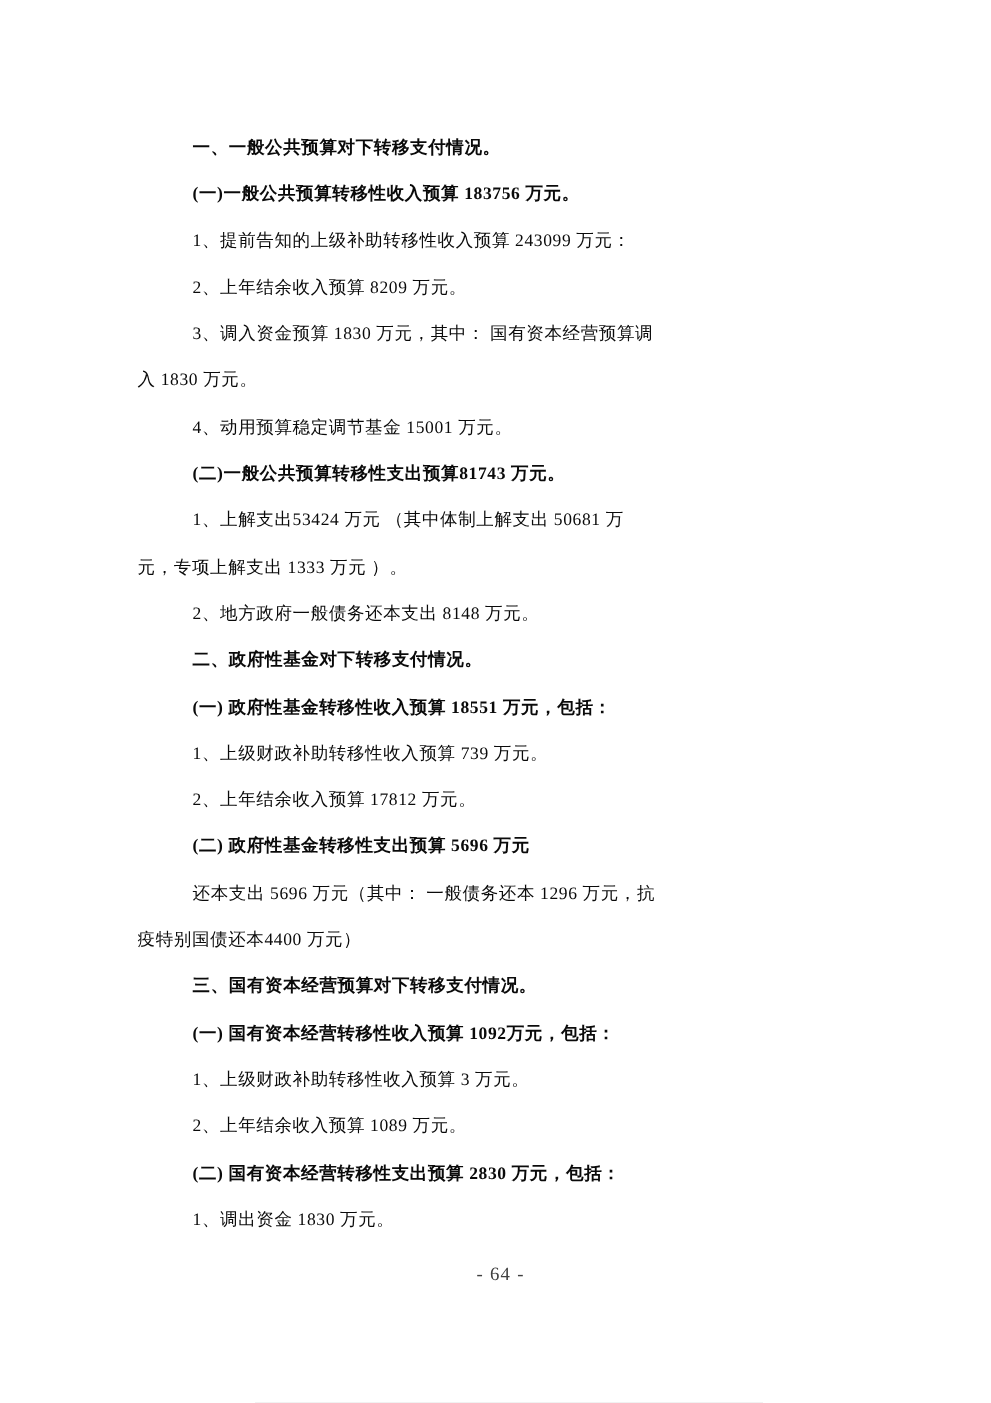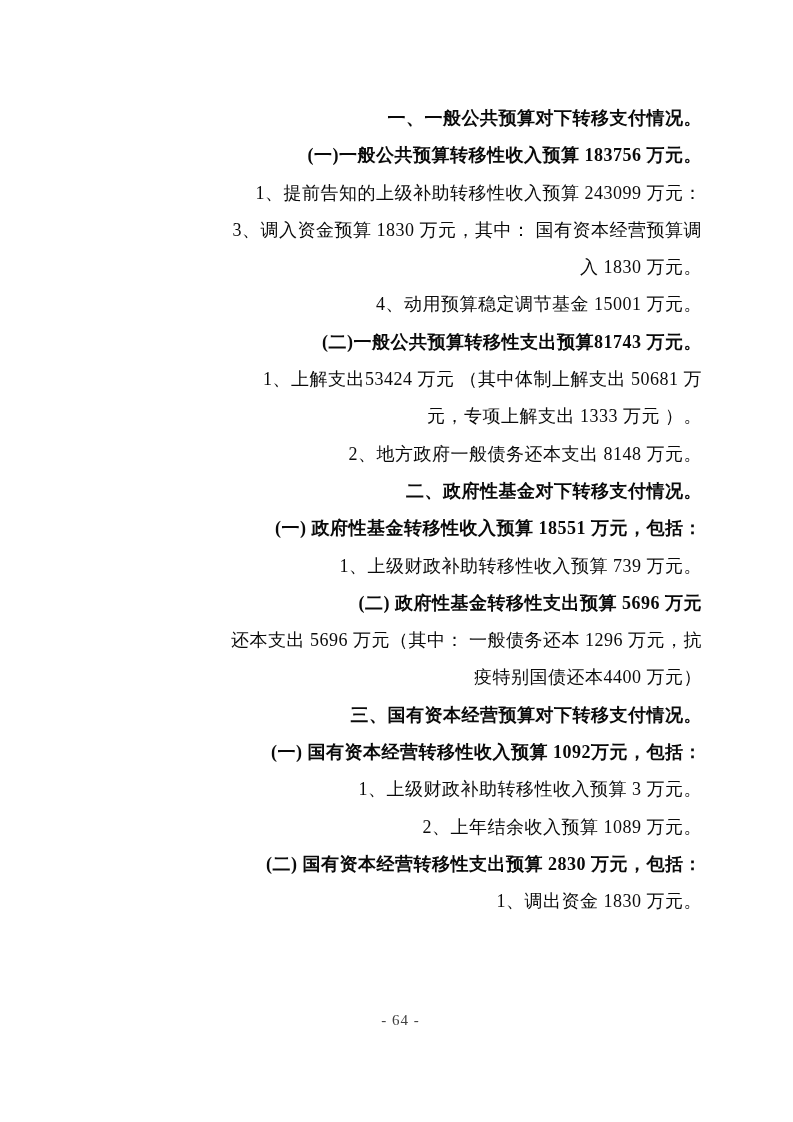--- a/index.html
+++ b/index.html
@@ -14,26 +14,25 @@
     color: #0a0a0a;
     overflow: hidden;
   }
   .content {
     position: absolute;
     left: 110px;
     top: 100px;
     width: 592px;
   }
   .line {
-    font-size: 18px;
+    font-size: 14px;
     line-height: 37.3px;
     height: 37.3px;
     white-space: nowrap;
     letter-spacing: 0.5px;
-    text-align: right;
   }
   .b { font-weight: 700; }
   .i1 { text-indent: 44px; }
   .footer {
     position: absolute;
     left: 4px;
     top: 1012px;
     width: 100%;
     text-align: center;
     font-size: 15px;
@@ -42,30 +41,32 @@
   }
 </style>
 </head>
 <body>
 
 <div class="page">
   <div class="content">
     <div class="line b i1">一、一般公共预算对下转移支付情况。</div>
     <div class="line b i1">(一)一般公共预算转移性收入预算 183756 万元。</div>
     <div class="line i1">1、提前告知的上级补助转移性收入预算 243099 万元：</div>
+    <div class="line i1">2、上年结余收入预算 8209 万元。</div>
     <div class="line i1">3、调入资金预算 1830 万元，其中： 国有资本经营预算调</div>
     <div class="line">入 1830 万元。</div>
     <div class="line i1">4、动用预算稳定调节基金 15001 万元。</div>
     <div class="line b i1">(二)一般公共预算转移性支出预算81743 万元。</div>
     <div class="line i1">1、上解支出53424 万元 （其中体制上解支出 50681 万</div>
     <div class="line">元，专项上解支出 1333 万元 ）。</div>
     <div class="line i1">2、地方政府一般债务还本支出 8148 万元。</div>
     <div class="line b i1">二、政府性基金对下转移支付情况。</div>
     <div class="line b i1">(一) 政府性基金转移性收入预算 18551 万元，包括：</div>
     <div class="line i1">1、上级财政补助转移性收入预算 739 万元。</div>
+    <div class="line i1">2、上年结余收入预算 17812 万元。</div>
     <div class="line b i1">(二) 政府性基金转移性支出预算 5696 万元</div>
     <div class="line i1">还本支出 5696 万元（其中： 一般债务还本 1296 万元，抗</div>
     <div class="line">疫特别国债还本4400 万元）</div>
     <div class="line b i1">三、国有资本经营预算对下转移支付情况。</div>
     <div class="line b i1">(一) 国有资本经营转移性收入预算 1092万元，包括：</div>
     <div class="line i1">1、上级财政补助转移性收入预算 3 万元。</div>
     <div class="line i1">2、上年结余收入预算 1089 万元。</div>
     <div class="line b i1">(二) 国有资本经营转移性支出预算 2830 万元，包括：</div>
     <div class="line i1">1、调出资金 1830 万元。</div>
   </div>

